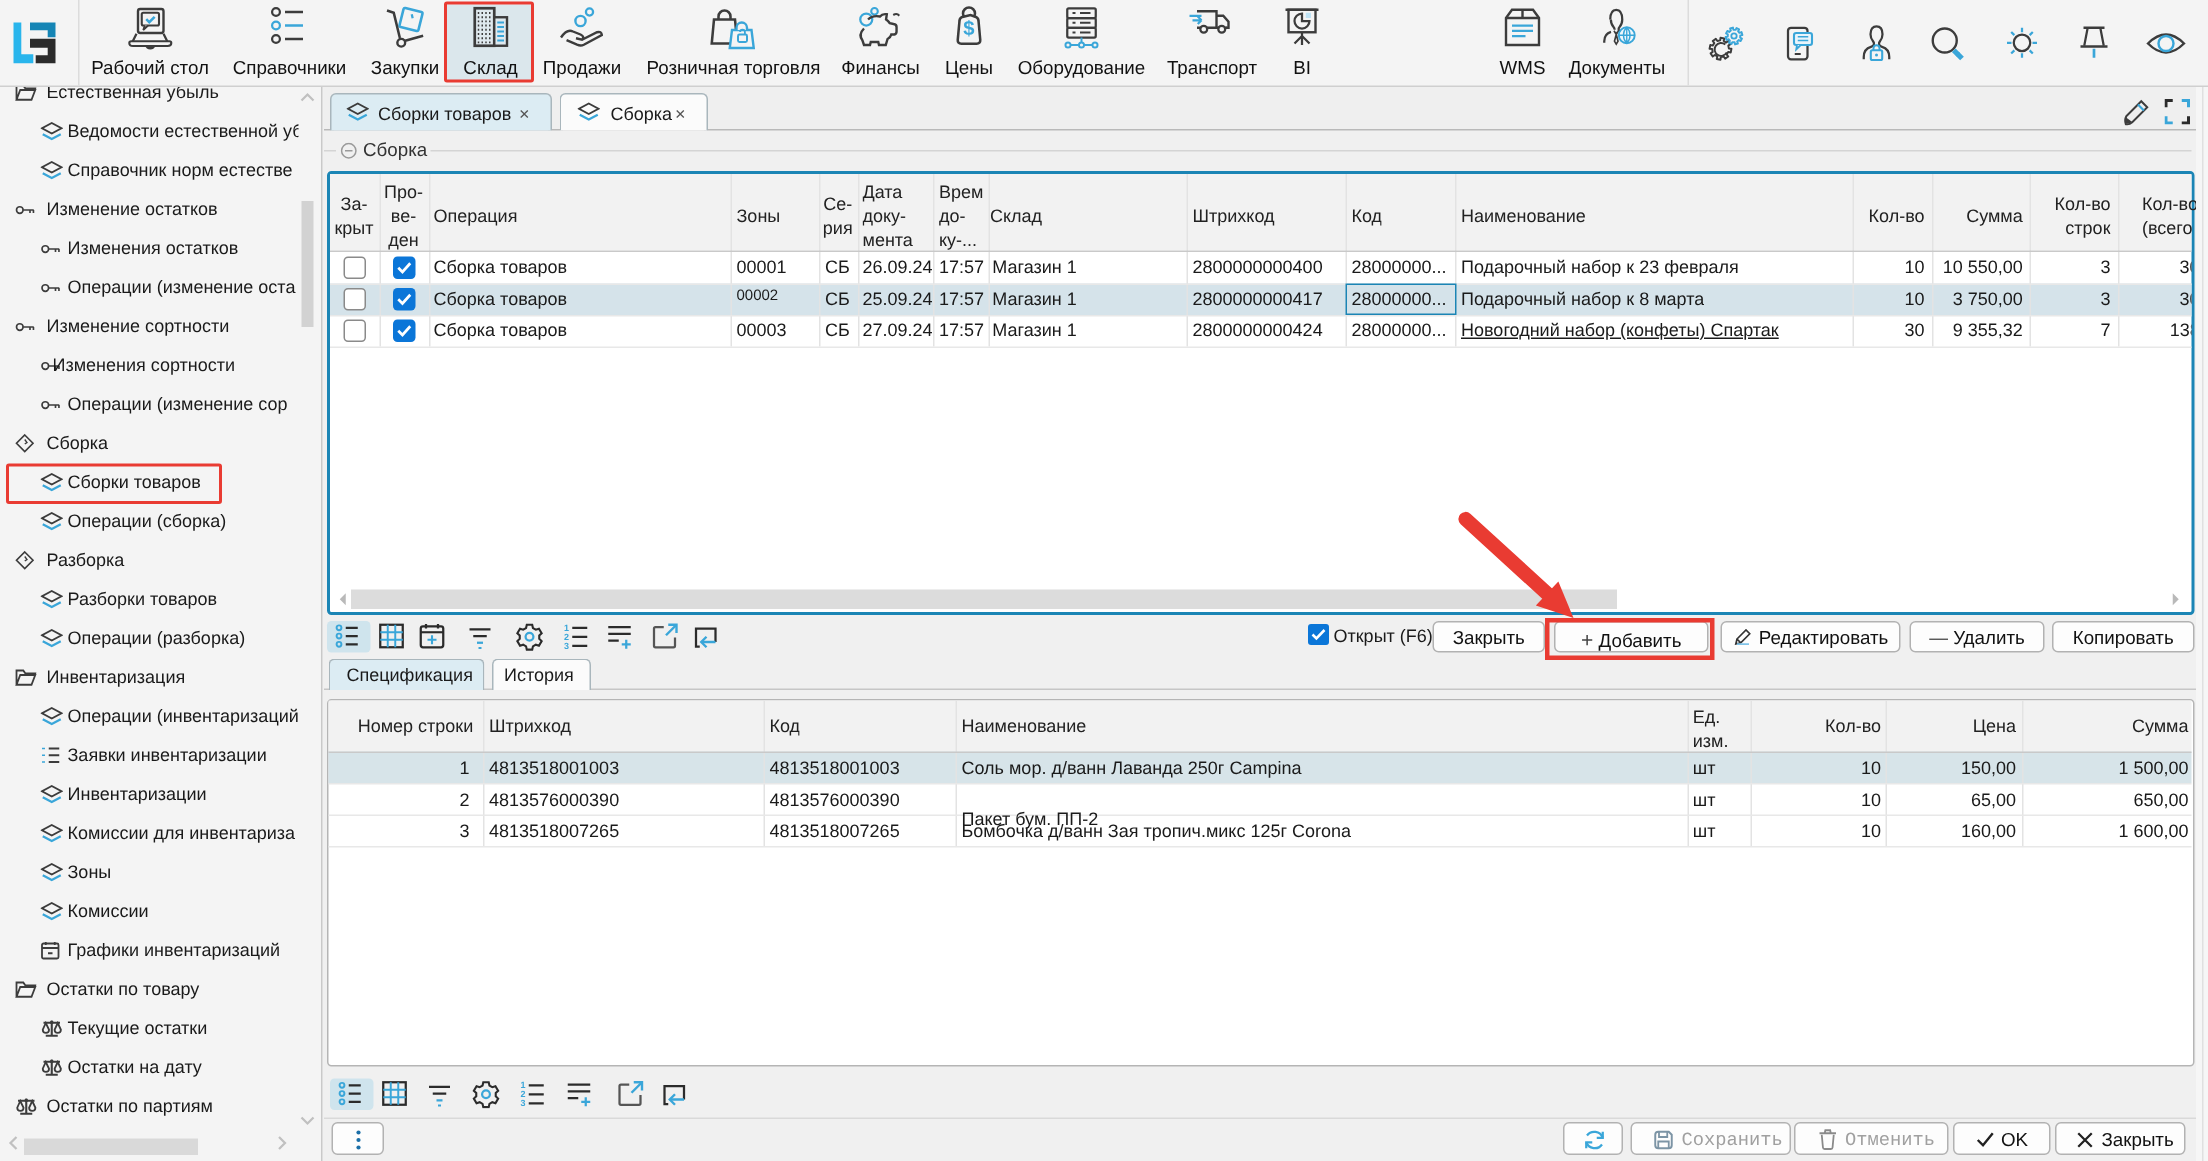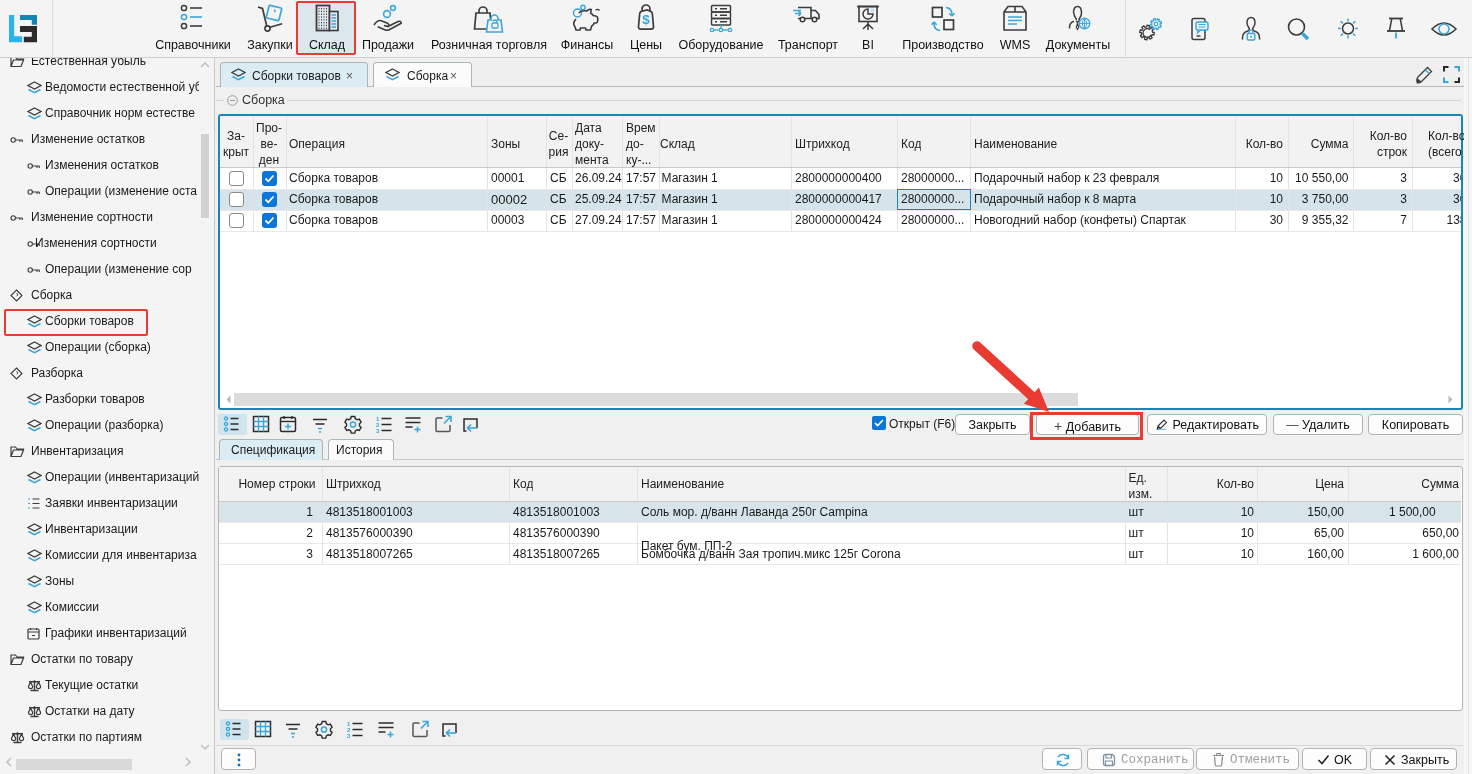--- a/index.html
+++ b/index.html
@@ -25,20 +25,32 @@
 <body>
 <div id="topbar">
 <svg class="abs" style="left:8px;top:14px" width="30" height="30" viewBox="0 0 30 30">
 <path d="M1,1 h5.2 v21.2 h8 v6 H1 z" fill="#29b5ec"></path>
 <path d="M12,1 h17 v9.8 h-5.2 v-4.7 H12 z" fill="#1585b5"></path>
 <path d="M12,11.9 h17 v16.3 h-13.2 v-5.4 h8 v-4.9 H12 z" fill="#2b2b2b"></path>
 </svg>
 <div class="vsep" style="left:52px"></div>
 <div class="vsep" style="left:1125px"></div>
 <div class="abs" style="left:298px;top:3px;width:57px;height:51px;background:#dbe7ec"></div>
+<div class="mitem" style="left:55px;width:90px">
+      <svg class="mi" width="32" height="32" viewBox="0 0 32 32" fill="none">
+        <rect x="8" y="3" width="17" height="16" rx="1.5" stroke="#3c3c3c" stroke-width="1.6"></rect>
+<path d="M7 19.5 L4.5 24.5 M25 19.5 l2.5 5" stroke="#3c3c3c" stroke-width="1.5"></path>
+<path d="M3.5 24.5 h25.5 q1.2 0 1.2 1.2 q0 2-2.5 2 h-23 q-2.5 0-2.5-2 q0-1.2 1.3-1.2 z" stroke="#3c3c3c" stroke-width="1.4"></path>
+<path d="M13 27.7 a3.2 2.3 0 0 0 6.4 0" fill="#3c3c3c"></path>
+<rect x="10.5" y="5.5" width="11.5" height="8.5" rx="1" fill="#f4f4f4" stroke="#3c3c3c" stroke-width="1.4"></rect>
+<path d="M12.5 14 l-1 3 3.2-3" stroke="#3c3c3c" stroke-width="1.2" fill="#f4f4f4"></path>
+<path d="M13.5 9.8 l2 2 3.6-3.6" stroke="#3aa6d9" stroke-width="1.7"></path>
+      </svg>
+      <div class="lbl">Рабочий стол</div>
+    </div>
 <div class="mitem" style="left:150px;width:86px">
       <svg class="mi" width="30" height="30" viewBox="0 0 30 30" fill="none">
         <circle cx="6" cy="5" r="2.6" stroke="#3c3c3c" stroke-width="1.5"></circle>
 <circle cx="6" cy="14" r="2.6" stroke="#3aa6d9" stroke-width="1.5"></circle>
 <circle cx="6" cy="23" r="2.6" stroke="#3c3c3c" stroke-width="1.5"></circle>
 <path d="M12 5 h12" stroke="#3c3c3c" stroke-width="1.6"></path>
 <path d="M12 14 h12" stroke="#3aa6d9" stroke-width="1.6"></path>
 <path d="M12 23 h12" stroke="#3c3c3c" stroke-width="1.6"></path>
       </svg>
       <div class="lbl">Справочники</div>
@@ -133,29 +145,20 @@
     </div>
 <div class="mitem" style="left:853px;width:30px">
       <svg class="mi" width="30" height="32" viewBox="0 0 30 32" fill="none">
         <path d="M4 3.5 h22" stroke="#3c3c3c" stroke-width="1.7"></path>
 <rect x="6" y="3.5" width="18" height="15" stroke="#3c3c3c" stroke-width="1.6"></rect>
 <path d="M15 18.5 v4 M15 21 l-5 5 M15 21 l5 5 M15 21 v6" stroke="#3c3c3c" stroke-width="1.5"></path>
 <path d="M15 6 a5 5 0 1 0 5 5 h-5 z" stroke="#3c3c3c" stroke-width="1.5"></path>
 <path d="M17.5 5.5 h3.5 v3.5 h-3.5 z" fill="#bfe3f5"></path>
       </svg>
       <div class="lbl">BI</div>
-    </div>
-<div class="mitem" style="left:897px;width:92px">
-      <svg class="mi" width="32" height="32" viewBox="0 0 32 32" fill="none">
-        <rect x="5.5" y="4.5" width="9.5" height="9.5" stroke="#3c3c3c" stroke-width="1.7"></rect>
-<rect x="17" y="17" width="9.5" height="9.5" stroke="#3c3c3c" stroke-width="1.7"></rect>
-<path d="M19 4.5 q6.5 0.5 6 8.5 M25 13 l-2.7-2.7 M25 13 l2.6-2.8" stroke="#3aa6d9" stroke-width="1.6"></path>
-<path d="M13 27.5 q-6.5-0.5-6-8.5 M7 19 l-2.6 2.8 M7 19 l2.7 2.7" stroke="#3aa6d9" stroke-width="1.6"></path>
-      </svg>
-      <div class="lbl">Производство</div>
     </div>
 <div class="mitem" style="left:993px;width:44px">
       <svg class="mi" width="32" height="30" viewBox="0 0 32 30" fill="none">
         <path d="M5 9 l4-5.5 h14 l4 5.5 v18 H5 z" stroke="#3c3c3c" stroke-width="1.6"></path>
 <path d="M5 9 h22 M16 3.5 V9" stroke="#3c3c3c" stroke-width="1.6"></path>
 <g stroke="#3aa6d9" stroke-width="1.5">
           <path d="M9 14 h14 M9 17.5 h14 M9 21 h9"></path>
         </g>
       </svg>
       <div class="lbl">WMS</div>
@@ -460,21 +463,21 @@
 <div class="cell" style="left:974px;top:171.0px;font-size:12px;color:#1a1a1a;text-align:left;">Подарочный набор к 23 февраля</div>
 <div class="cell" style="left:1235px;top:171.0px;font-size:12px;color:#1a1a1a;width:48px;text-align:right;">10</div>
 <div class="cell" style="left:1287.5px;top:171.0px;font-size:12px;color:#1a1a1a;width:61px;text-align:right;">10 550,00</div>
 <div class="cell" style="left:1353px;top:171.0px;font-size:12px;color:#1a1a1a;width:54px;text-align:right;">3</div>
 <div class="cell" style="left:1453px;top:171.0px;width:8px;overflow:hidden">30</div>
 <div class="abs" style="left:228.5px;top:191.5px;width:15px;height:15px;background:#fff;border:1px solid #8a8a8a;border-radius:3px"></div>
 <div class="abs" style="left:261.5px;top:191.5px;width:15px;height:15px;background:#0b76d8;border-radius:3px"><svg width="15" height="15" viewBox="0 0 15 15">
       <path d="M3.5 7.5 l2.8 2.8 L11.5 4.5" stroke="#fff" stroke-width="1.8" fill="none"></path>
     </svg></div>
 <div class="cell" style="left:289px;top:192.0px;font-size:12px;color:#1a1a1a;text-align:left;">Сборка товаров</div>
-<div class="cell" style="left:491px;top:192.0px;font-size:13px;color:#1a1a1a;text-align:left;">00002</div>
+<div class="cell" style="left:491px;top:192.0px;font-size:10px;color:#1a1a1a;text-align:left;">00002</div>
 <div class="cell" style="left:550px;top:192.0px;font-size:12px;color:#1a1a1a;text-align:left;">СБ</div>
 <div class="cell" style="left:575px;top:192.0px;font-size:12px;color:#1a1a1a;text-align:left;">25.09.24</div>
 <div class="cell" style="left:626px;top:192.0px;font-size:12px;color:#1a1a1a;text-align:left;">17:57</div>
 <div class="cell" style="left:661.5px;top:192.0px;font-size:12px;color:#1a1a1a;text-align:left;">Магазин 1</div>
 <div class="cell" style="left:795px;top:192.0px;font-size:12px;color:#1a1a1a;text-align:left;">2800000000417</div>
 <div class="cell" style="left:901px;top:192.0px;font-size:12px;color:#1a1a1a;text-align:left;">28000000...</div>
 <div class="cell" style="left:974px;top:192.0px;font-size:12px;color:#1a1a1a;text-align:left;">Подарочный набор к 8 марта</div>
 <div class="cell" style="left:1235px;top:192.0px;font-size:12px;color:#1a1a1a;width:48px;text-align:right;">10</div>
 <div class="cell" style="left:1287.5px;top:192.0px;font-size:12px;color:#1a1a1a;width:61px;text-align:right;">3 750,00</div>
 <div class="cell" style="left:1353px;top:192.0px;font-size:12px;color:#1a1a1a;width:54px;text-align:right;">3</div>
@@ -484,21 +487,21 @@
       <path d="M3.5 7.5 l2.8 2.8 L11.5 4.5" stroke="#fff" stroke-width="1.8" fill="none"></path>
     </svg></div>
 <div class="cell" style="left:289px;top:213.0px;font-size:12px;color:#1a1a1a;text-align:left;">Сборка товаров</div>
 <div class="cell" style="left:491px;top:213.0px;font-size:12px;color:#1a1a1a;text-align:left;">00003</div>
 <div class="cell" style="left:550px;top:213.0px;font-size:12px;color:#1a1a1a;text-align:left;">СБ</div>
 <div class="cell" style="left:575px;top:213.0px;font-size:12px;color:#1a1a1a;text-align:left;">27.09.24</div>
 <div class="cell" style="left:626px;top:213.0px;font-size:12px;color:#1a1a1a;text-align:left;">17:57</div>
 <div class="cell" style="left:661.5px;top:213.0px;font-size:12px;color:#1a1a1a;text-align:left;">Магазин 1</div>
 <div class="cell" style="left:795px;top:213.0px;font-size:12px;color:#1a1a1a;text-align:left;">2800000000424</div>
 <div class="cell" style="left:901px;top:213.0px;font-size:12px;color:#1a1a1a;text-align:left;">28000000...</div>
-<div class="cell" style="left:974px;top:213.0px;font-size:12px;color:#1a1a1a;text-align:center;">Новогодний набор (конфеты) Спартак</div>
+<div class="cell" style="left:974px;top:213.0px;font-size:12px;color:#1a1a1a;text-align:center;text-decoration:underline;">Новогодний набор (конфеты) Спартак</div>
 <div class="cell" style="left:1235px;top:213.0px;font-size:12px;color:#1a1a1a;width:48px;text-align:right;">30</div>
 <div class="cell" style="left:1287.5px;top:213.0px;font-size:12px;color:#1a1a1a;width:61px;text-align:right;">9 355,32</div>
 <div class="cell" style="left:1353px;top:213.0px;font-size:12px;color:#1a1a1a;width:54px;text-align:right;">7</div>
 <div class="cell" style="left:1446.5px;top:213.0px;width:14.5px;overflow:hidden">138</div>
 <div class="abs" style="left:897px;top:188.5px;width:73.5px;height:21.5px;border:1.5px solid #1b85b5"></div>
 <svg class="abs" style="left:224px;top:394px" width="9" height="11">
     <path d="M6.5 1.5 L2.5 5.5 l4 4 z" fill="#b9b9b9"></path>
   </svg>
 <svg class="abs" style="left:1446px;top:394px" width="9" height="11">
     <path d="M2.5 1.5 L6.5 5.5 l-4 4 z" fill="#b9b9b9"></path>
@@ -618,21 +621,21 @@
 <div class="hdr" style="left:1180px;top:477px;width:74px;text-align:right">Кол-во</div>
 <div class="hdr" style="left:1280px;top:477px;width:64px;text-align:right">Цена</div>
 <div class="hdr" style="left:1390px;top:477px;width:69px;text-align:right">Сумма</div>
 <div class="cell" style="left:233px;top:504.5px;font-size:12px;color:#1a1a1a;width:80px;text-align:right;">1</div>
 <div class="cell" style="left:326px;top:504.5px;font-size:12px;color:#1a1a1a;text-align:left;">4813518001003</div>
 <div class="cell" style="left:513px;top:504.5px;font-size:12px;color:#1a1a1a;text-align:left;">4813518001003</div>
 <div class="cell" style="left:641px;top:504.5px;font-size:12px;color:#1a1a1a;text-align:left;">Соль мор. д/ванн Лаванда 250г Campina</div>
 <div class="cell" style="left:1128.5px;top:504.5px;font-size:12px;color:#1a1a1a;text-align:left;">шт</div>
 <div class="cell" style="left:1180px;top:504.5px;font-size:12px;color:#1a1a1a;width:74px;text-align:right;">10</div>
 <div class="cell" style="left:1280px;top:504.5px;font-size:12px;color:#1a1a1a;width:64px;text-align:right;">150,00</div>
-<div class="cell" style="left:1389px;top:504.5px;font-size:12px;color:#1a1a1a;width:70px;text-align:left;">1 500,00</div>
+<div class="cell" style="left:1389px;top:504.5px;font-size:12px;color:#1a1a1a;width:70px;text-align:right;">1 500,00</div>
 <div class="cell" style="left:233px;top:525.5px;font-size:12px;color:#1a1a1a;width:80px;text-align:right;">2</div>
 <div class="cell" style="left:326px;top:525.5px;font-size:12px;color:#1a1a1a;text-align:left;">4813576000390</div>
 <div class="cell" style="left:513px;top:525.5px;font-size:12px;color:#1a1a1a;text-align:left;">4813576000390</div>
 <div class="cell" style="left:641px;top:525.5px;font-size:12px;color:#1a1a1a;text-align:left;margin-top:13px;">Пакет бум. ПП-2</div>
 <div class="cell" style="left:1128.5px;top:525.5px;font-size:12px;color:#1a1a1a;text-align:left;">шт</div>
 <div class="cell" style="left:1180px;top:525.5px;font-size:12px;color:#1a1a1a;width:74px;text-align:right;">10</div>
 <div class="cell" style="left:1280px;top:525.5px;font-size:12px;color:#1a1a1a;width:64px;text-align:right;">65,00</div>
 <div class="cell" style="left:1389px;top:525.5px;font-size:12px;color:#1a1a1a;width:70px;text-align:right;">650,00</div>
 <div class="cell" style="left:233px;top:546.5px;font-size:12px;color:#1a1a1a;width:80px;text-align:right;">3</div>
 <div class="cell" style="left:326px;top:546.5px;font-size:12px;color:#1a1a1a;text-align:left;">4813518007265</div>

